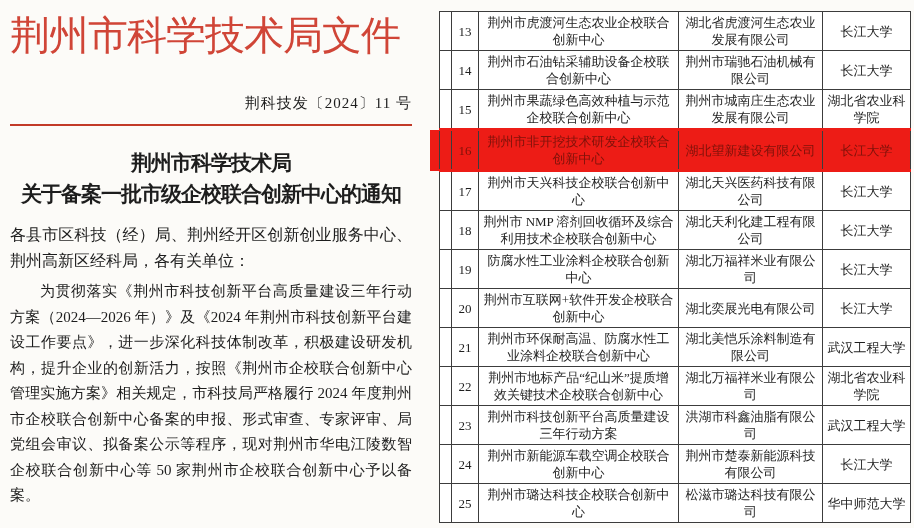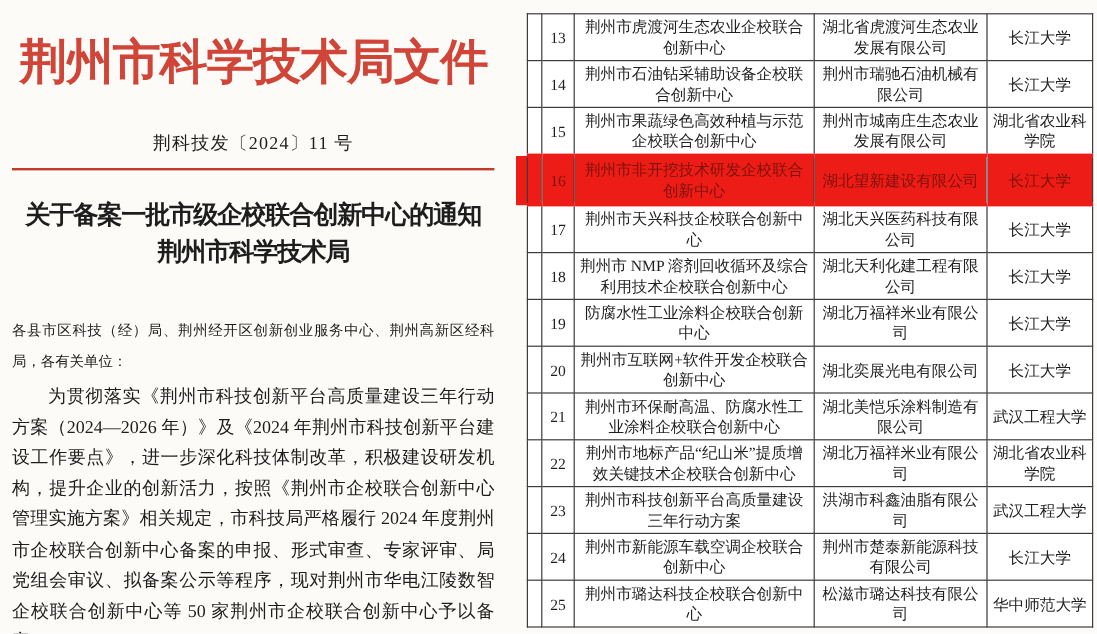--- a/index.html
+++ b/index.html
@@ -16,50 +16,49 @@
   
   .doc-pane {
     width: 434px;
     box-sizing: border-box;
     padding: 8px 22px 0 10px;
     flex: 0 0 auto;
   }
   .doc-header {
     color: var(--header-red, #d04537);
     font-size: 40px;
-    font-weight: bold;
-    text-align: center;
+    font-weight: normal;
     letter-spacing: -1px;
     line-height: 48px;
-    margin-top: 20px;
+    margin-top: 4px;
     white-space: nowrap;
   }
   .doc-number {
-    text-align: center;
+    text-align: right;
     font-size: 15px;
     letter-spacing: 1px;
     margin-top: 34px;
     font-family: Liberation Serif, serif;
   }
   .red-rule {
     height: 2px;
     background: var(--rule-red, #c23a28);
     margin: 11px 0 0 0;
   }
   .notice-title {
     margin-top: 22px;
     text-align: center;
     font-weight: bold;
     font-size: 21px;
     letter-spacing: -1px;
     line-height: 31px;
   }
   .salutation {
-    margin-top: 36px;
-    font-size: 12px;
+    margin-top: 12px;
+    font-size: 16px;
     line-height: 26px;
     text-align: justify;
   }
   .body-paragraph {
     margin-top: 5px;
     font-size: 15px;
     line-height: 25.5px;
     text-align: justify;
     text-indent: 2em;
   }
@@ -105,22 +104,22 @@
 <body>
 
 <div class="doc-pane">
   <div class="doc-header">荆州市科学技术局文件</div>
 
   <div class="doc-number">荆科技发〔2024〕11 号</div>
 
   <div class="red-rule"></div>
 
   <div class="notice-title">
+    <div>荆州市科学技术局</div>
     <div>关于备案一批市级企校联合创新中心的通知</div>
-    <div>荆州市科学技术局</div>
   </div>
 
   <div class="salutation">各县市区科技（经）局、荆州经开区创新创业服务中心、荆州高新区经科局，各有关单位：</div>
 
   <div class="body-paragraph">为贯彻落实《荆州市科技创新平台高质量建设三年行动方案（2024—2026 年）》及《2024 年荆州市科技创新平台建设工作要点》，进一步深化科技体制改革，积极建设研发机构，提升企业的创新活力，按照《荆州市企校联合创新中心管理实施方案》相关规定，市科技局严格履行 2024 年度荆州市企校联合创新中心备案的申报、形式审查、专家评审、局党组会审议、拟备案公示等程序，现对荆州市华电江陵数智企校联合创新中心等 50 家荆州市企校联合创新中心予以备案。</div>
 </div>
 
 <div class="table-pane">
   <table class="approval-table">
     <colgroup>

